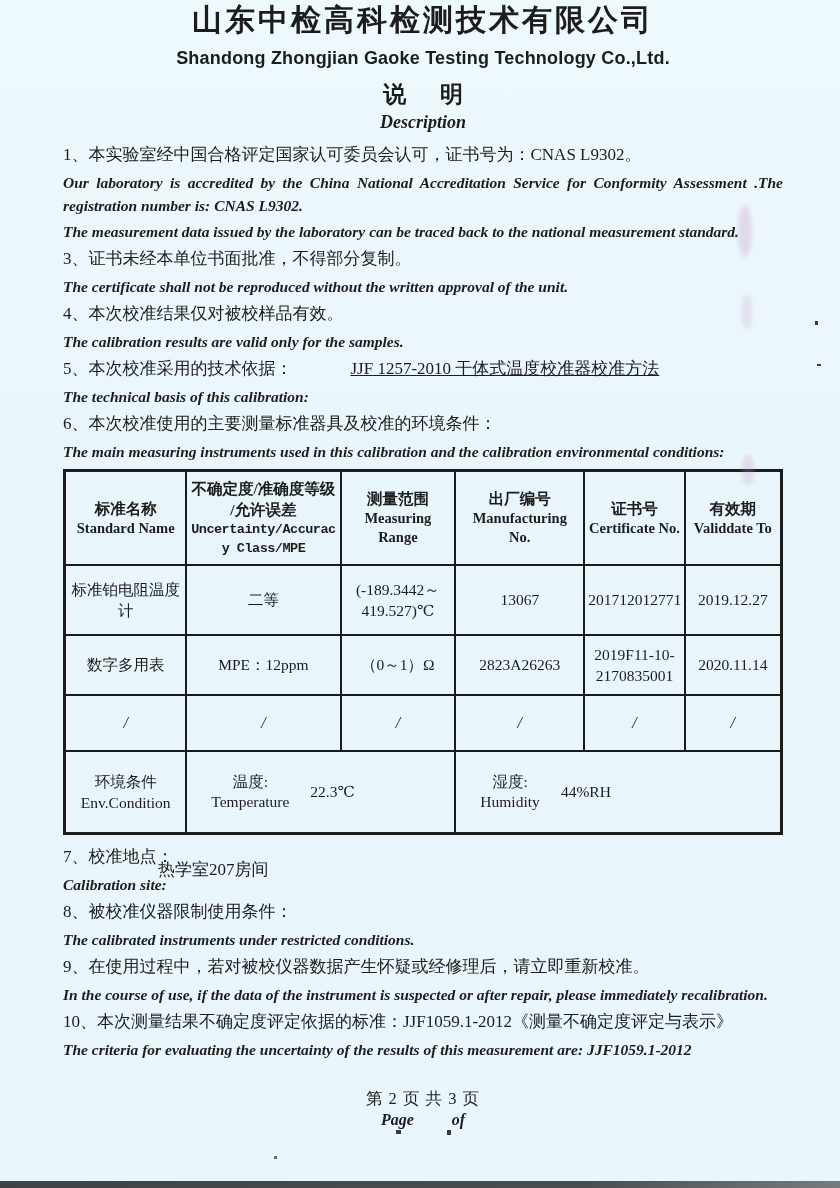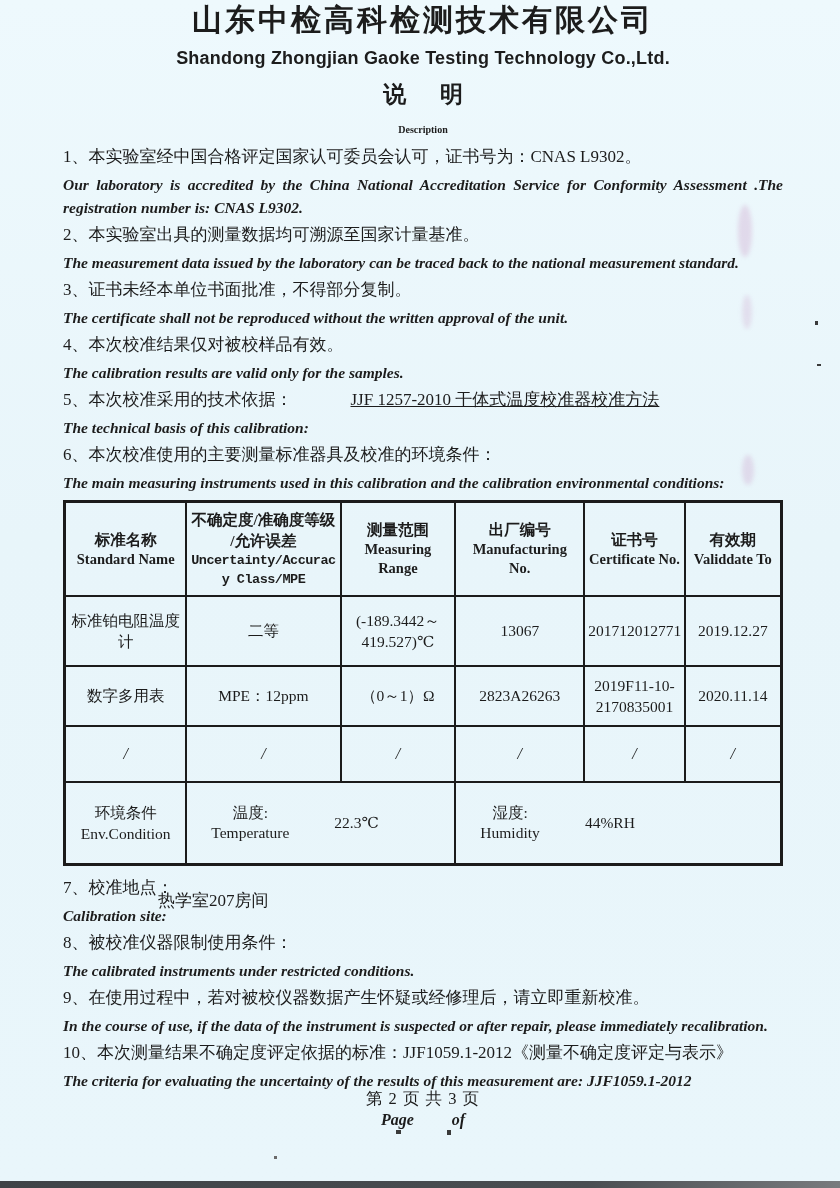--- a/index.html
+++ b/index.html
@@ -13,38 +13,38 @@
     overflow:hidden;
   }
   .content{position:absolute;left:63px;top:0;width:720px;}
   .center{text-align:center;}
   .company-zh{font-size:30px;font-weight:bold;letter-spacing:3px;white-space:nowrap;}
   .company-en{margin-top:7px;font-size:18px;font-weight:bold;font-family:"Liberation Sans","DejaVu Sans",sans-serif;letter-spacing:.2px;}
   .cert-line{margin-top:9px;font-size:17px;font-weight:bold;}
   .cert-line .it{font-style:italic;}
   .cert-line .num{margin-left:14px;letter-spacing:.5px;}
   .doc-title{margin-top:10px;font-size:23px;font-weight:bold;letter-spacing:14px;text-indent:14px;}
-  .doc-sub{margin-top:14px;font-size:10px;font-weight:bold;}
+  .doc-sub{margin-top:2px;font-size:18px;font-weight:bold;font-style:italic;}
   .items{margin-top:9px;}
   .zh-line{font-size:17px;line-height:26px;margin-top:3px;}
   .en-line{font-size:15.5px;font-weight:bold;font-style:italic;line-height:23px;margin-top:3px;}
   .en-just{text-align:justify;}
   .gap-val{margin-left:58px;text-decoration:underline;}
   table.std{width:720px;border-collapse:collapse;margin-top:6px;table-layout:fixed;}
   table.std th,table.std td{
     border:2px solid #1b1b1b;text-align:center;vertical-align:middle;
     padding:2px 3px;white-space:pre-line;overflow:hidden;
   }
   table.std{border:3px solid #1b1b1b;}
   th .hzh{font-size:15.5px;font-weight:bold;line-height:21px;}
   th .hen{font-size:14.5px;font-weight:bold;line-height:19px;}
   th .hen.mono{font-family:"Liberation Mono","DejaVu Sans Mono",monospace;font-size:13.5px;letter-spacing:-0.5px;}
   td.cell{font-size:15.5px;line-height:21px;}
   td.slash{font-style:italic;font-size:16px;height:50px;}
-  .env-inner{display:flex;align-items:center;justify-content:flex-start;gap:24px;}
+  .env-inner{display:flex;align-items:center;justify-content:flex-start;}
   .env-lbl{width:46%;text-align:center;font-size:15.5px;line-height:20px;}
   .env-val{font-size:15.5px;}
   .item7-wrap{position:relative;}
   .item7-val{position:absolute;left:95px;top:14px;font-size:17px;font-weight:normal;font-style:normal;}
   .footer{position:absolute;left:0;top:1088px;width:720px;text-align:center;}
   .footer .f-zh{font-size:16.5px;letter-spacing:1px;}
   .footer .f-en{font-size:16px;font-weight:bold;font-style:italic;margin-top:1px;}
   .footer .f-en .sp{display:inline-block;width:38px;}
   
   .smudge{position:absolute;border-radius:50%;filter:blur(2px);pointer-events:none;}
@@ -68,21 +68,20 @@
     <div class="center company-zh">山东中检高科检测技术有限公司</div>
     <div class="center company-en">Shandong Zhongjian Gaoke Testing Technology Co.,Ltd.</div>
 
 
     <div class="center doc-title">说 明</div>
     <div class="center doc-sub">Description</div>
 
     <div class="items">
       <div class="zh-line">1、本实验室经中国合格评定国家认可委员会认可，证书号为：CNAS L9302。</div>
       <div class="en-line en-just">Our laboratory is accredited by the China National Accreditation Service for Conformity Assessment .The registration number is: CNAS L9302.</div>
-      <div class="zh-line">2、本实验室出具的测量数据均可溯源至国家计量基准。</div>
       <div class="en-line">The measurement data issued by the laboratory can be traced back to the national measurement standard.</div>
       <div class="zh-line">3、证书未经本单位书面批准，不得部分复制。</div>
       <div class="en-line">The certificate shall not be reproduced without the written approval of the unit.</div>
       <div class="zh-line">4、本次校准结果仅对被校样品有效。</div>
       <div class="en-line">The calibration results are valid only for the samples.</div>
       <div class="zh-line">
         <span>5、本次校准采用的技术依据：</span><span class="gap-val">JJF 1257-2010 干体式温度校准器校准方法</span>
       </div>
       <div class="en-line">The technical basis of this calibration:</div>
       <div class="zh-line">6、本次校准使用的主要测量标准器具及校准的环境条件：</div>

